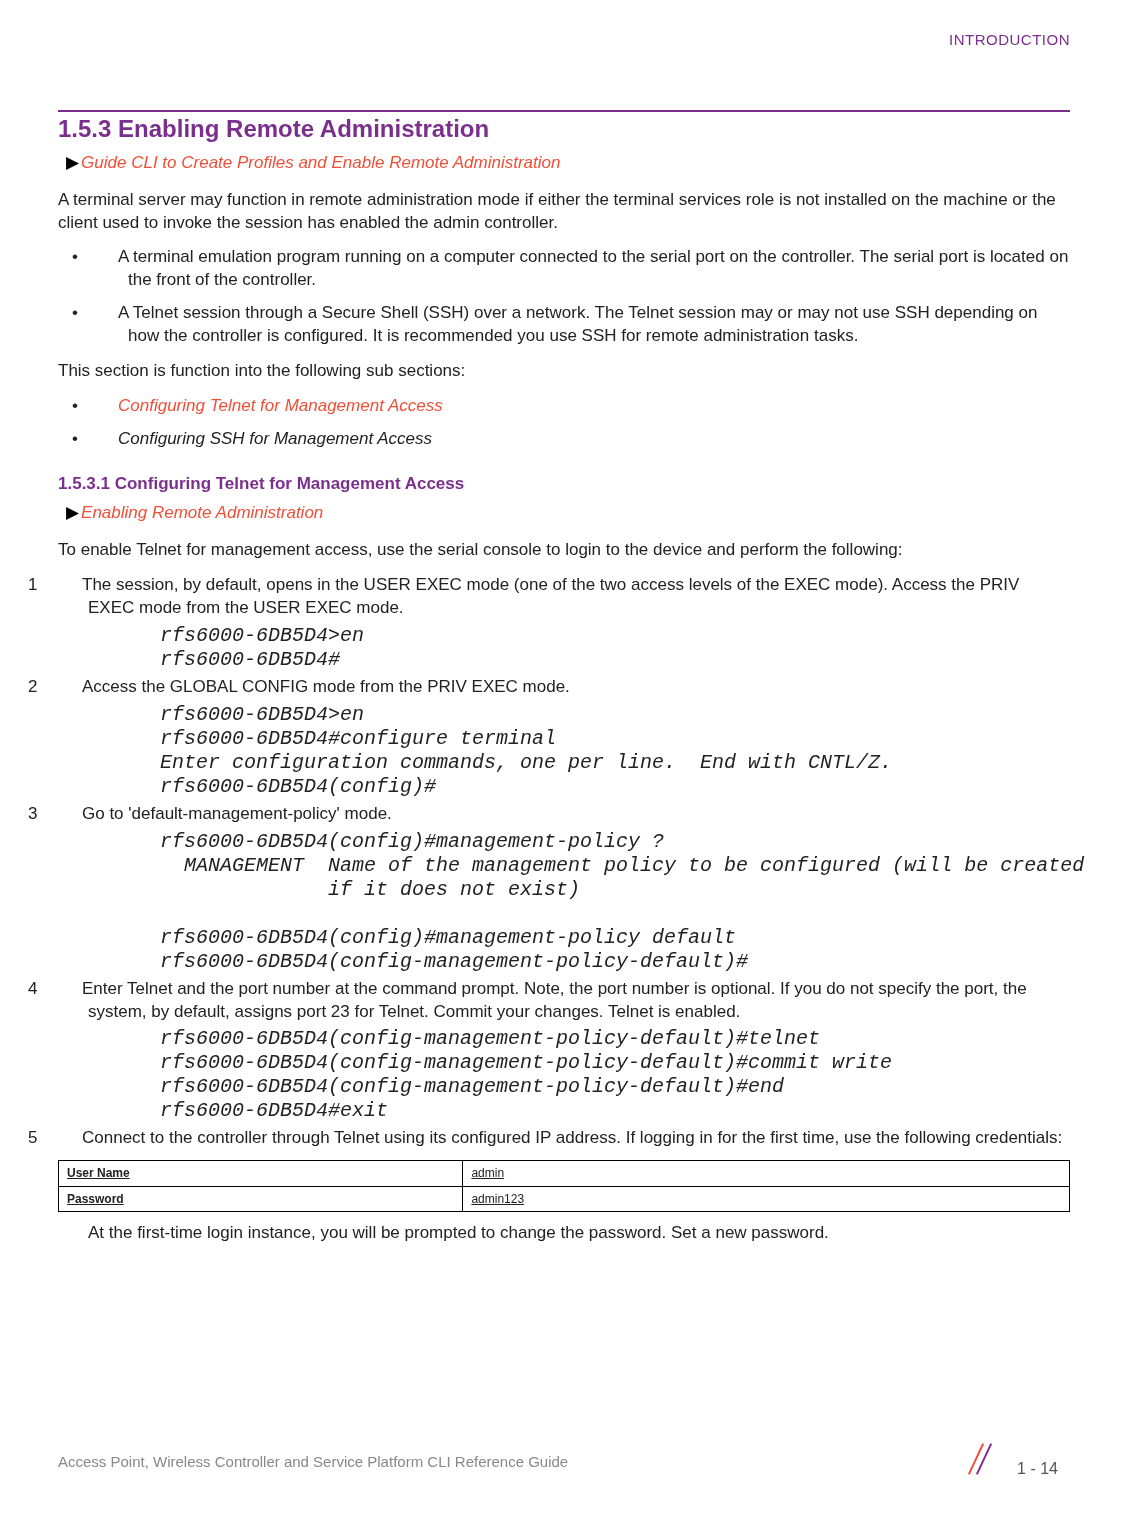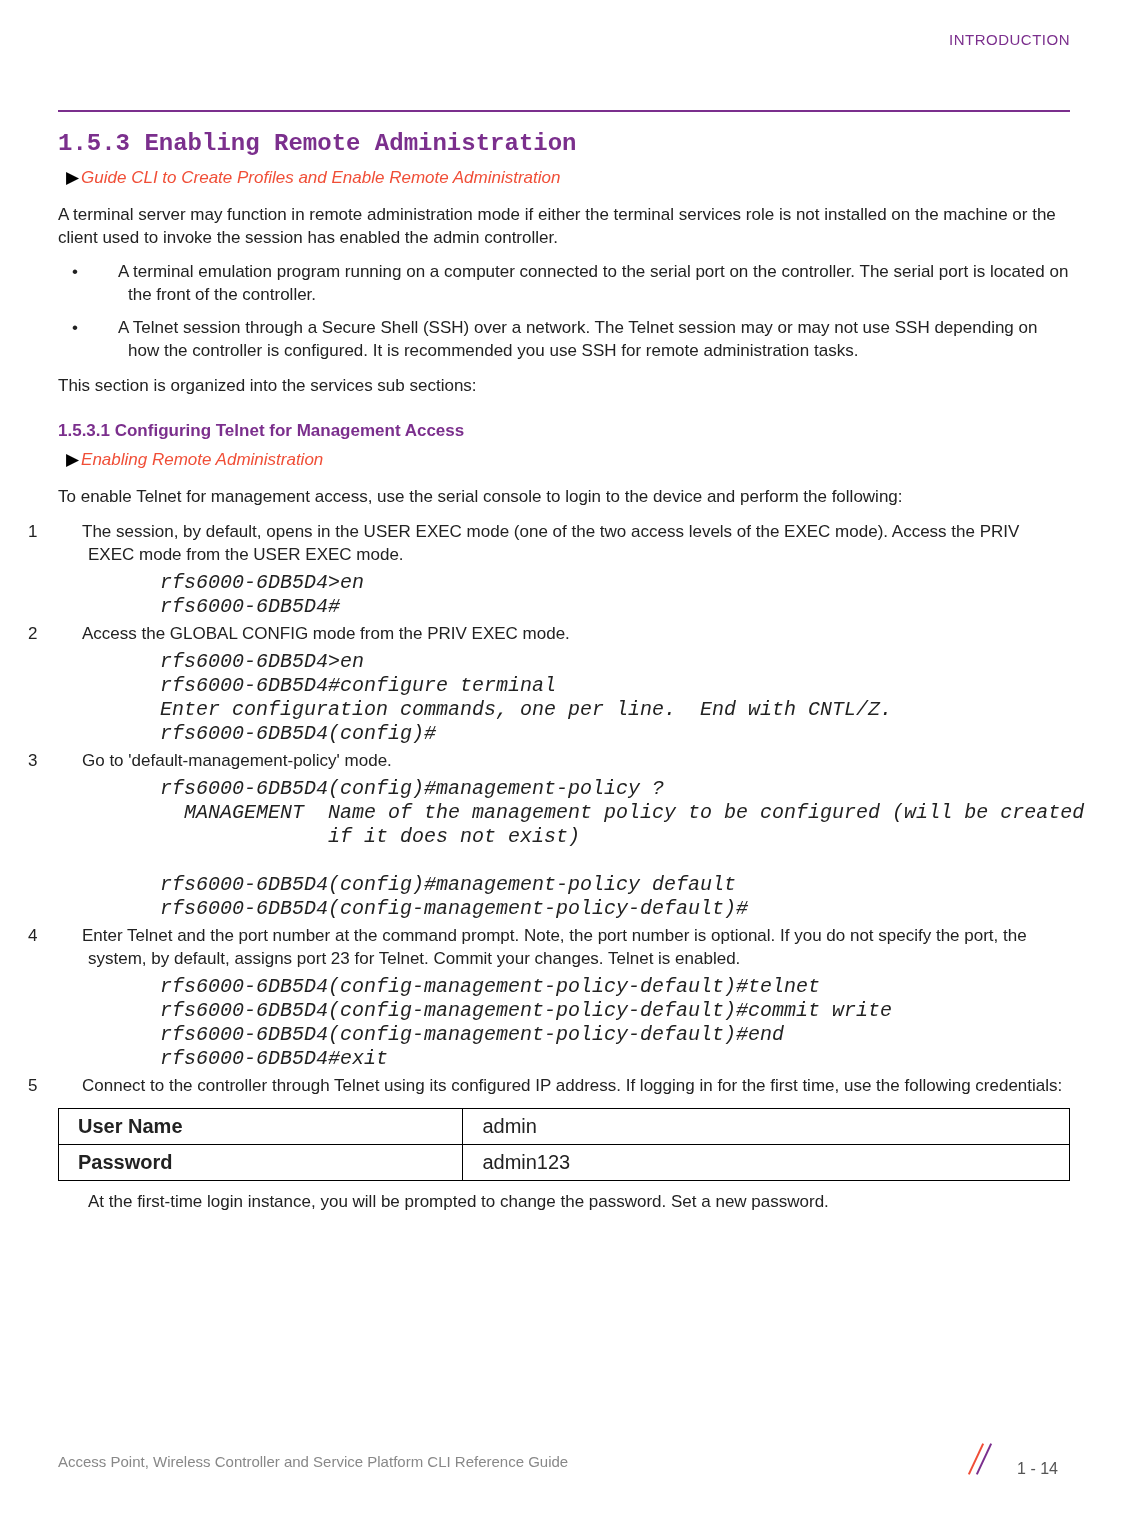--- a/index.html
+++ b/index.html
@@ -26,22 +26,21 @@
     }
     .purple-hr {
       border: none;
       border-top: 2px solid #7B2F8D;
       margin: 2px 0 0 0;
     }
     .section-heading-purple {
       color: #7B2F8D;
       font-weight: bold;
       font-size: 24px;
-      margin: 16px 0 6px 0;
-      font-family: Liberation Mono, monospace;
+      margin: 1px 0 6px 0;
     }
     .breadcrumb {
       color: #F04E37;
       font-style: italic;
       font-size: 17px;
       margin-left: 8px;
       margin-bottom: 14px;
     }
     .breadcrumb .arrow {
       color: #000;
@@ -111,22 +110,23 @@
       line-height: 1.2;
       font-style: italic;
     }
     table.creds {
       width: 100%;
       border-collapse: collapse;
       margin: 10px 0 10px 0;
     }
     table.creds td {
       border: 1px solid #000;
-      padding: 4px 19px;
-      font-size: 20px;
+      padding: 4px 8px;
+      font-size: 12px;
+      text-decoration: underline;
     }
     table.creds td.label {
       font-weight: bold;
       width: 40%;
     }
     .indent-para {
       margin-left: 30px;
       margin-top: 10px;
     }
     .footer {
@@ -183,22 +183,26 @@
     <span class="arrow">▶</span><span>Guide CLI to Create Profiles and Enable Remote Administration</span>
   </div>
 
   <p class="body">A terminal server may function in remote administration mode if either the terminal services role is not installed on the machine or the client used to invoke the session has enabled the admin controller.</p>
 
   <ul class="bullets">
     <li><span class="bullet">•</span><span>A terminal emulation program running on a computer connected to the serial port on the controller. The serial port is located on the front of the controller.</span></li>
     <li><span class="bullet">•</span><span>A Telnet session through a Secure Shell (SSH) over a network. The Telnet session may or may not use SSH depending on how the controller is configured. It is recommended you use SSH for remote administration tasks.</span></li>
   </ul>
 
-  <p class="body">This section is organized into the services sub sections:</p>
-
+  <p class="body">This section is function into the following sub sections:</p>
+
+  <ul class="bullets">
+    <li class="link-item"><span class="bullet">•</span><span>Configuring Telnet for Management Access</span></li>
+    <li class="italic-item"><span class="bullet">•</span><span>Configuring SSH for Management Access</span></li>
+  </ul>
 
   <h3 class="sub-heading-purple">1.5.3.1 Configuring Telnet for Management Access</h3>
   <div class="breadcrumb">
     <span class="arrow">▶</span><span>Enabling Remote Administration</span>
   </div>
 
   <p class="body">To enable Telnet for management access, use the serial console to login to the device and perform the following:</p>
 
   <ol class="steps">
     <li>

